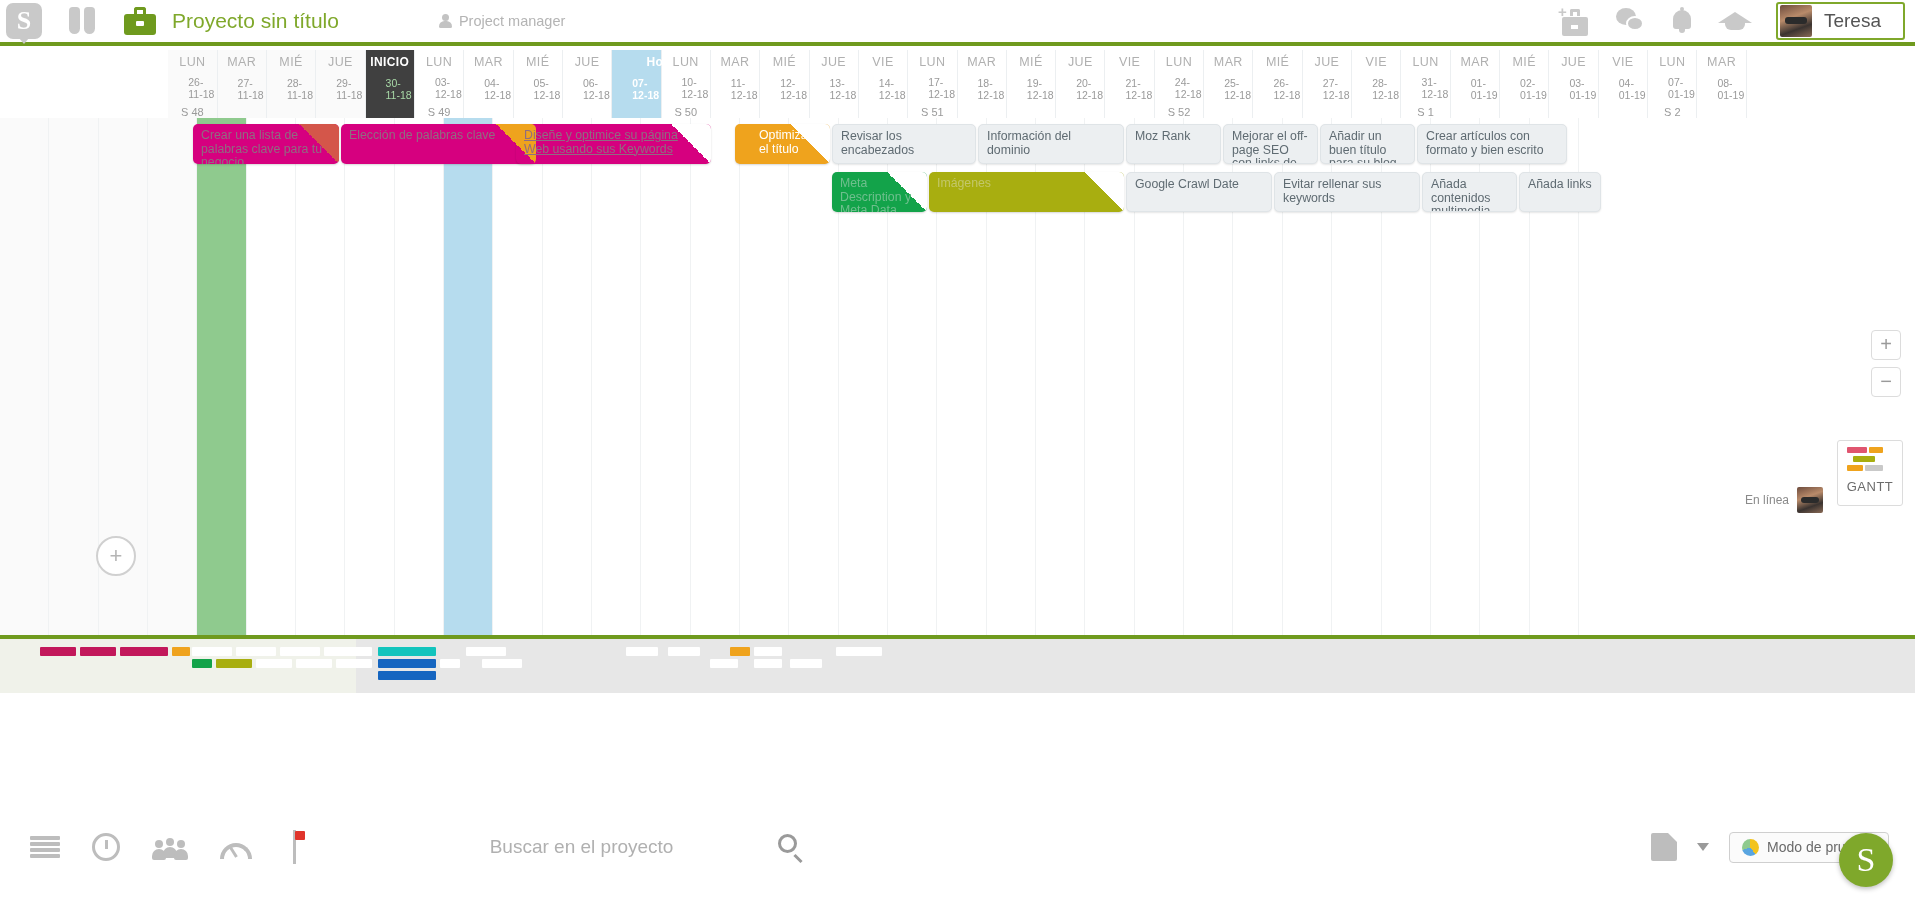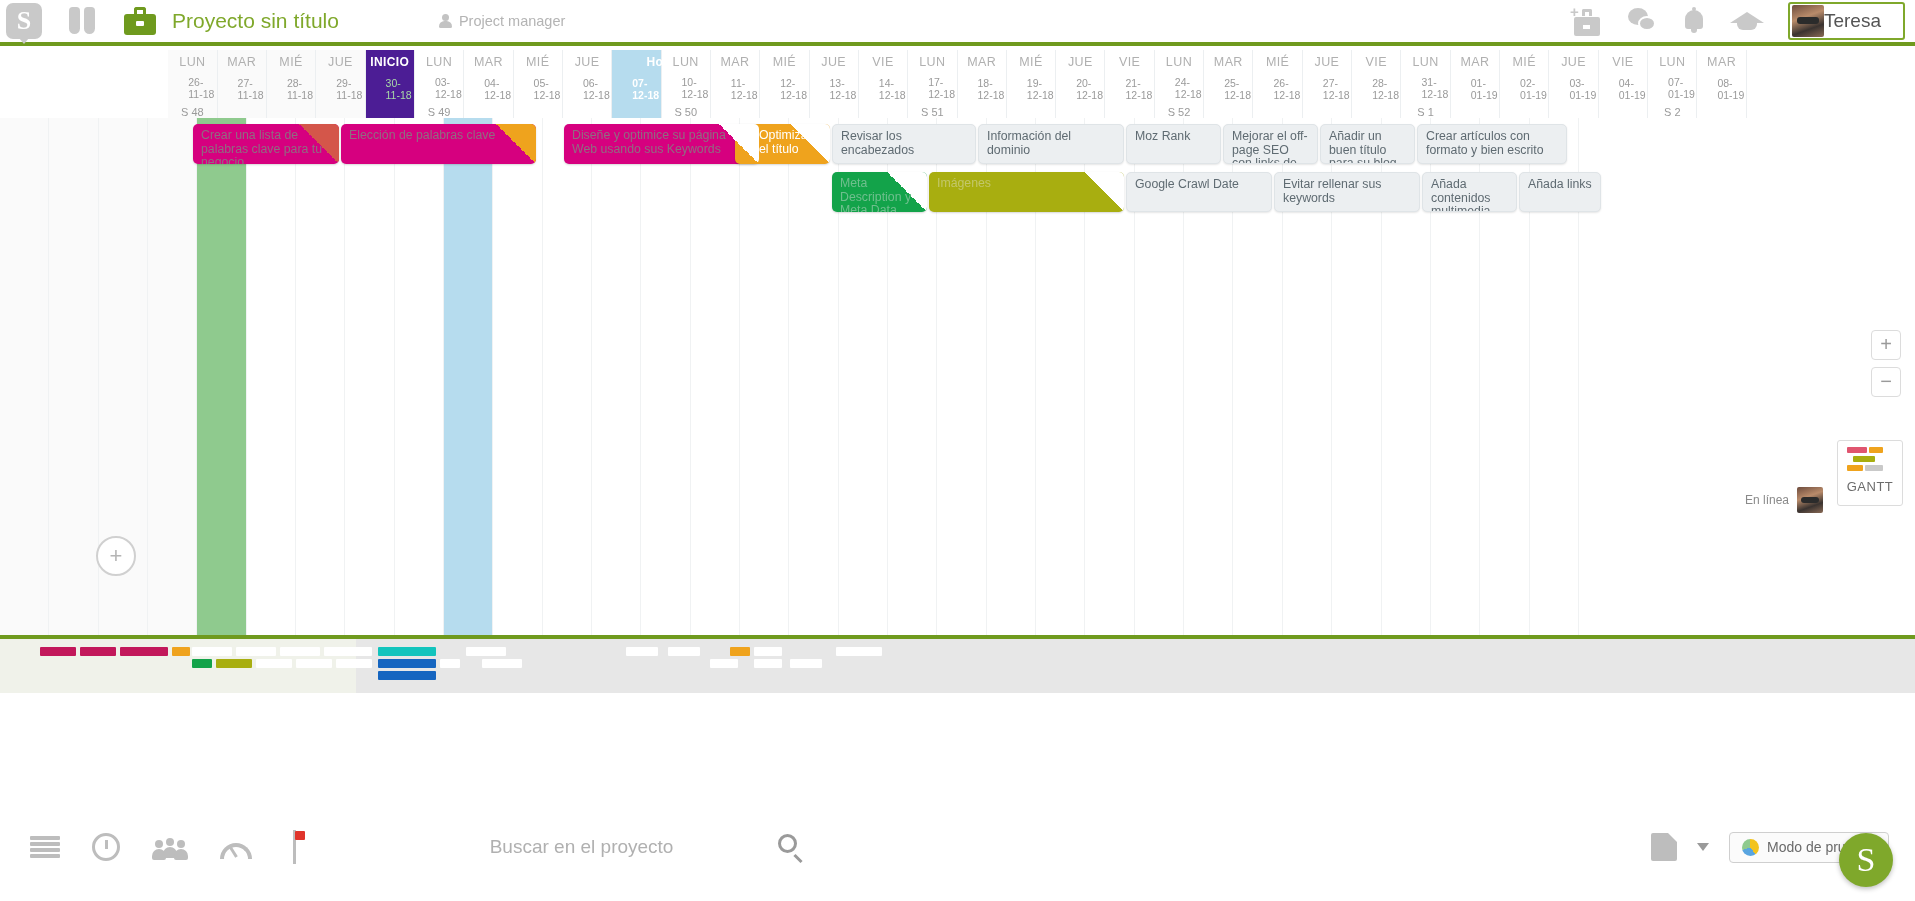--- a/index.html
+++ b/index.html
@@ -82,21 +82,21 @@
   .ic-bell .dome { position:absolute; top:3px; left:3px; width:18px; height:19px; background:#c9c9c9; border-radius:9px 9px 3px 3px;}
   .ic-bell .cl { position:absolute; bottom:2px; left:9px; width:6px; height:5px; background:#c9c9c9; border-radius:0 0 4px 4px;}
   .ic-bell .tip { position:absolute; top:0px; left:10px; width:4px; height:4px; background:#c9c9c9; border-radius:50%;}
 
   .ic-grad { width: 34px; height: 26px; position: relative; }
   .ic-grad .cap { position:absolute; top:4px; left:0; width:0; height:0;
      border-left:17px solid transparent; border-right:17px solid transparent; border-bottom:11px solid #c9c9c9;}
   .ic-grad .base { position:absolute; top:14px; left:7px; width:20px; height:8px; background:#c9c9c9; border-radius:0 0 6px 6px;}
 
   .user-chip {
-    display: flex; align-items: center; gap: 0;
+    display: flex; align-items: center; gap: 12px;
     border: 2px solid #7fa82b; border-radius: 3px; padding: 2px 22px 2px 2px;
     height: 38px;
     justify-content: space-between;
   }
   .user-avatar {
     width: 32px; height: 32px; border-radius: 2px;
     background: linear-gradient(160deg,#6d4b3d 0%,#b98b6a 38%,#3a3330 70%,#8a6a55 100%);
     position: relative; overflow: hidden;
   }
   .user-avatar::after {
@@ -113,21 +113,21 @@
   .daycol {
     width: 49.34px; flex: 0 0 49.34px; border-right: 1px solid #eceff1;
     display: flex; flex-direction: column; align-items: center;
     padding-top: 5px; background: #ffffff;
   }
   .daycol .dow {
     font-size: 12.5px; color: #b0b0b0; letter-spacing: .4px; height: 22px;
   }
   .daycol .dt { font-size: 10.5px; color: #9a9a9a; margin-top: 4px; margin-left: 20px; }
   .daycol .wk { font-size: 11px; color: #9a9a9a; margin-top: 6px; height: 14px; }
-  .daycol.is-start { background: #4c1d95; }
+  .daycol.is-start { background: #404040; }
   .daycol.is-start .dow { color: #ffffff; font-weight: bold; font-size: 12px; }
   .daycol.is-start .dt { color: #a8d9a7; }
   .daycol.is-today { background: #b6dcee; }
   .daycol.is-today .dow { color: #ffffff; font-weight: bold; font-size: 12px; margin-left: 44px; }
   .daycol.is-today .dt { color: #ffffff; font-weight: bold; }
   .daycol.is-weekendgap { background: #fafafa; }
 
   
   .gridbody {
     position: absolute; top: 118px; left: 0; width: 1915px; height: 517px;
@@ -512,21 +512,21 @@
       </div>
     <div class="barlayer" id="barlayer">
         <div class="bar pink" style="left: 193px; top: 6px; width: 146px;">
           <span class="wedge" style="background: linear-gradient(to left bottom, rgb(212, 86, 74) 0px, rgb(212, 86, 74) 50%, transparent 50%, transparent 100%);"></span>
           <span class="lbl">Crear una lista de palabras clave para tu negocio</span>
         </div>
         <div class="bar pink" style="left: 341px; top: 6px; width: 195px;">
           <span class="wedge" style="background: linear-gradient(to left bottom, rgb(239, 163, 29) 0px, rgb(239, 163, 29) 50%, transparent 50%, transparent 100%);"></span>
           <span class="lbl">Elección de palabras clave</span>
         </div>
-        <div class="bar pink" style="left: 564px; top: 6px; width: 195px;">
+        <div class="bar pink" style="left: 516px; top: 6px; width: 195px; text-decoration: underline;">
           <span class="wedge" style="background: linear-gradient(to left bottom, rgb(255, 255, 255) 0px, rgb(255, 255, 255) 50%, transparent 50%, transparent 100%);"></span>
           <span class="lbl">Diseñe y optimice su página Web usando sus Keywords</span>
         </div>
         <div class="bar orange" style="left: 735px; top: 6px; width: 95px; padding-left: 24px;">
           <span class="wedge" style="background: linear-gradient(to left bottom, rgb(255, 255, 255) 0px, rgb(255, 255, 255) 50%, transparent 50%, transparent 100%);"></span>
           <span class="lbl">Optimizar el título</span>
         </div>
         <div class="bar plain" style="left: 832px; top: 6px; width: 144px;">
           <span class="lbl">Revisar los encabezados</span>
         </div>

